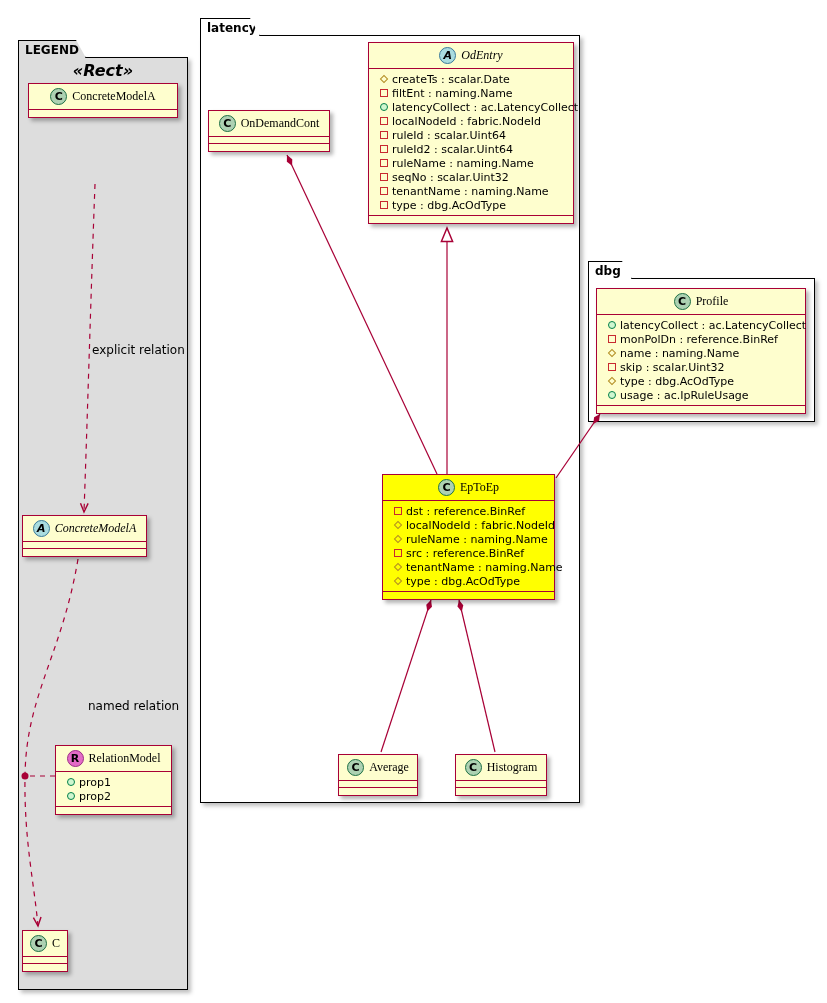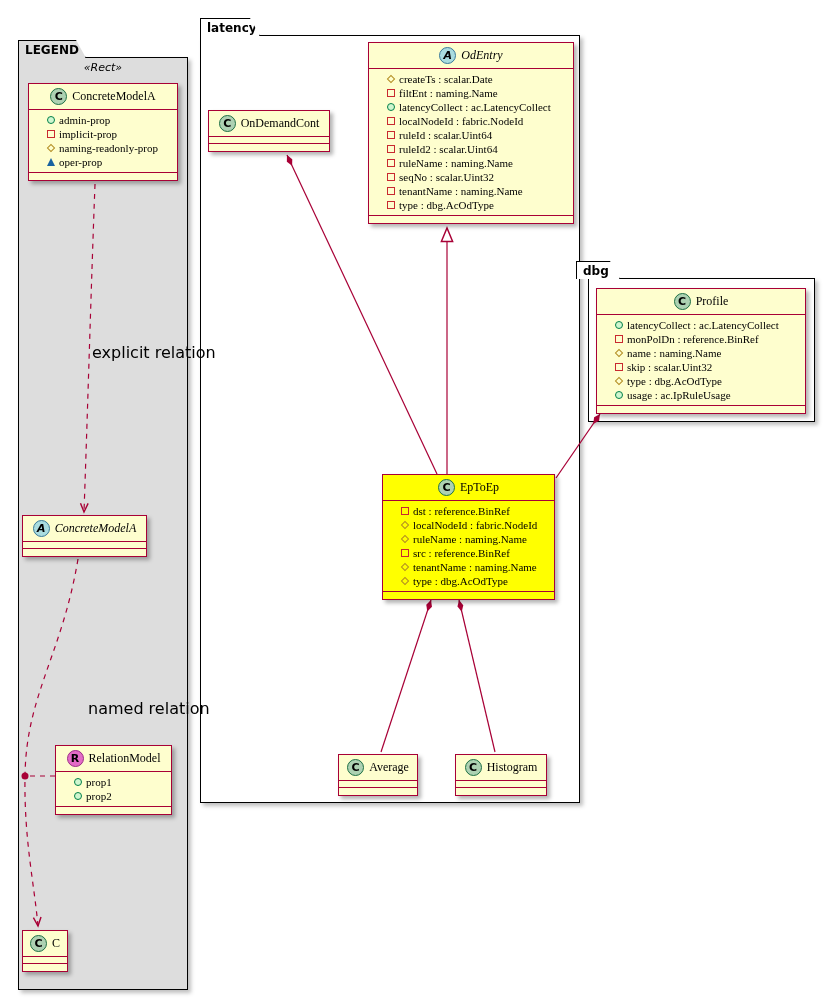--- a/index.html
+++ b/index.html
@@ -23,55 +23,55 @@
   .uclass.highlight{background:var(--highlight-bg,#FFFF00);}
   .title{display:flex;align-items:center;justify-content:center;gap:5px;padding:4px 8px;
          border-bottom:1px solid var(--class-border,#A80036);}
   .cname{font-size:12px;line-height:17px;white-space:nowrap;font-family:Liberation Serif, serif;}
   .title.abstract .cname{font-style:italic;}
   .spot{width:17px;height:17px;border-radius:50%;display:inline-flex;align-items:center;justify-content:center;
         font-size:11px;font-weight:bold;flex:none;}
   .spot-c{background:var(--spot-class-bg,#ADD1B2);border:1px solid #1E7044;}
   .spot-a{background:var(--spot-abstract-bg,#A9DCDF);border:1px solid #3A7A99;font-style:italic;}
   .spot-r{background:var(--spot-relation-bg,#E36BC6);border:1px solid #9C2D86;}
-  .members{padding:3px 18px;border-bottom:1px solid var(--class-border,#A80036);font-family:Liberation Serif, serif;}
+  .members{padding:3px 11px;border-bottom:1px solid var(--class-border,#A80036);}
   .member{display:flex;align-items:center;height:14px;white-space:nowrap;}
   .mtext{font-size:11px;}
   .micon{width:8px;height:8px;margin-right:4px;flex:none;}
   .micon[data-icon="circle-icon"]{border:1px solid #038048;border-radius:50%;background:#CFF6CF;}
   .micon[data-icon="square-icon"]{border:1px solid #C82930;background:transparent;}
   .micon[data-icon="diamond-icon"]{width:6px;height:6px;border:1px solid #B38D22;transform:rotate(45deg);margin:0 5px 0 1px;background:transparent;}
   .micon[data-icon="triangle-icon"]{width:0;height:0;border-left:4px solid transparent;border-right:4px solid transparent;border-bottom:8px solid #1963A0;}
   .strip{height:7px;}
   .strip.bb{border-bottom:1px solid var(--class-border,#A80036);}
 
   
-  .stereotype{position:absolute;font-size:11px;font-style:italic;text-align:center;}
-  .edge-label{position:absolute;font-size:16px;}
+  .stereotype{position:absolute;font-size:16px;font-style:italic;text-align:center;font-weight:bold;}
+  .edge-label{position:absolute;font-size:12px;}
 
   
   .edges{position:absolute;left:0;top:0;pointer-events:none;}
   .solid{stroke:var(--edge-color,#A80036);stroke-width:1.2;fill:none;}
   .dashed{stroke:var(--edge-color,#A80036);stroke-width:1.2;fill:none;stroke-dasharray:5,5;}
 </style>
 </head>
 <body>
 
 <div class="canvas">
 
   <div class="pkg-body gray" style="left:18px;top:57px;width:170px;height:933px;"></div>
   <div class="pkg-tab gray" style="left:18px;top:40px;width:68px;">
       <span>LEGEND</span>
     </div>
   <div class="pkg-body white" style="left:200px;top:35px;width:380px;height:768px;"></div>
   <div class="pkg-tab white" style="left:200px;top:18px;width:60px;align-items:flex-end;">
       <span>latency</span>
     </div>
   <div class="pkg-body white" style="left:588px;top:278px;width:227px;height:144px;"></div>
-  <div class="pkg-tab white" style="left:576px;top:261px;width:44px;">
+  <div class="pkg-tab white" style="left:588px;top:261px;width:44px;">
       <span>dbg</span>
     </div>
 
   <svg class="edges" width="827" height="1003" viewBox="0 0 827 1003">
     <defs>
       <marker id="mDiamond" viewBox="0 0 14 8" refX="1" refY="4" markerWidth="14" markerHeight="8" orient="auto" markerUnits="userSpaceOnUse">
         <path d="M1,4 L7,1 L13,4 L7,7 Z" fill="#A80036"></path>
       </marker>
       <marker id="mTriangle" viewBox="0 0 16 14" refX="14" refY="7" markerWidth="18" markerHeight="16" orient="auto" markerUnits="userSpaceOnUse">
         <path d="M2,2 L14,7 L2,12 Z" fill="#FFFFFF" stroke="#A80036" stroke-width="1.3"></path>
@@ -93,38 +93,20 @@
 
   <div class="stereotype" style="left:18px;top:61px;width:170px;">«Rect»</div>
   <div class="edge-label" style="left:92px;top:343px;">explicit relation</div>
   <div class="edge-label" style="left:88px;top:662px;margin-top:37px;">named relation</div>
 
   <div class="uclass" style="left:28px;top:83px;width:150px;">
     <div class="title">
       <span class="spot spot-c">C</span>
       <span class="cname">ConcreteModelA</span>
     </div>
-    <div class="members">
-      <div class="member">
-          <span class="micon" data-icon="circle-icon"></span>
-          <span class="mtext">admin-prop</span>
-        </div>
-      <div class="member">
-          <span class="micon" data-icon="square-icon"></span>
-          <span class="mtext">implicit-prop</span>
-        </div>
-      <div class="member">
-          <span class="micon" data-icon="diamond-icon"></span>
-          <span class="mtext">naming-readonly-prop</span>
-        </div>
-      <div class="member">
-          <span class="micon" data-icon="triangle-icon"></span>
-          <span class="mtext">oper-prop</span>
-        </div>
-    </div>
     <div class="strip"></div>
   </div>
 
   <div class="uclass" style="left:22px;top:515px;width:125px;">
     <div class="title abstract">
       <span class="spot spot-a">A</span>
       <span class="cname">ConcreteModelA</span>
     </div>
     <div class="strip bb"></div>
     <div class="strip"></div>

